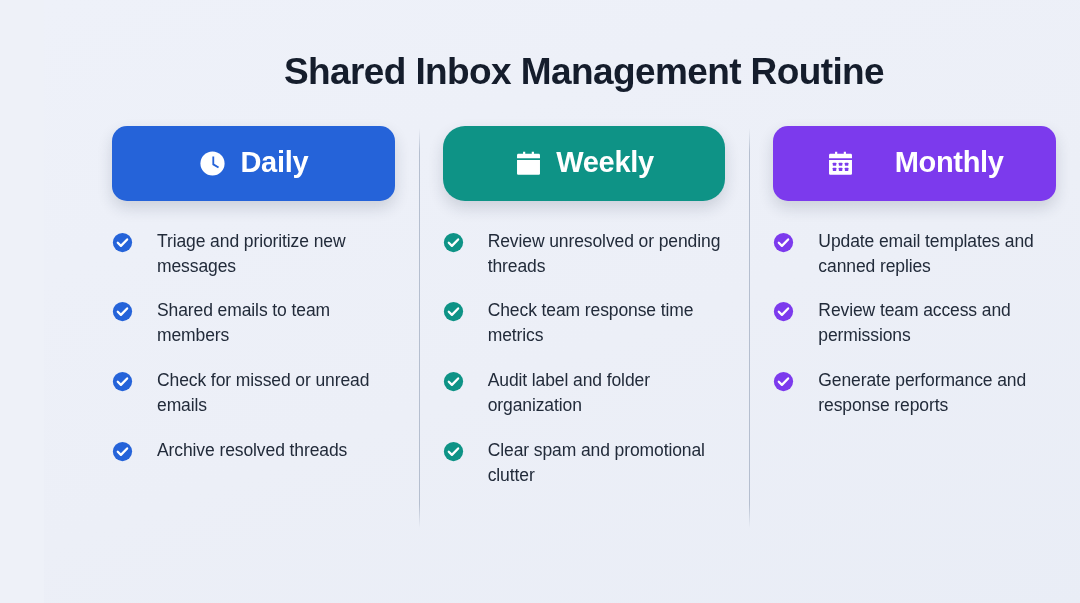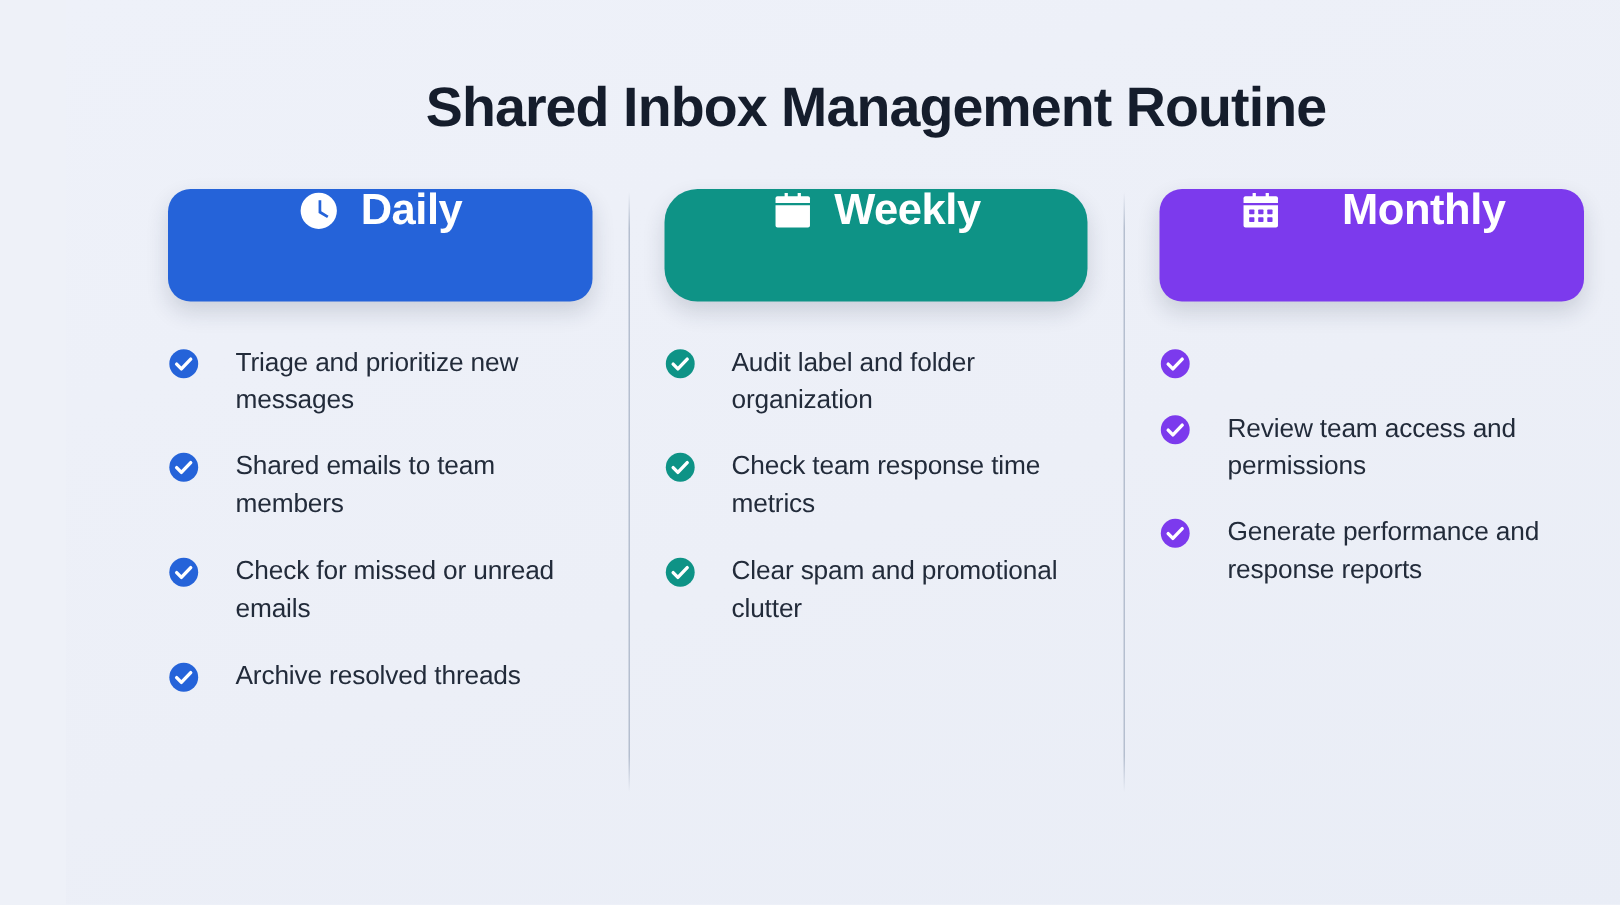--- a/index.html
+++ b/index.html
@@ -58,20 +58,21 @@
     height: 400px;
     background: linear-gradient(to bottom,
       rgba(190,199,214,0) 0%,
       rgba(178,188,205,0.95) 6%,
       rgba(178,188,205,0.95) 94%,
       rgba(190,199,214,0) 100%);
   }
 
   .pill {
     display: flex;
+    align-items: center;
     justify-content: center;
     gap: 13px;
     height: 75px;
     border-radius: 15px;
     color: #ffffff;
     box-shadow: 0 7px 15px rgba(33,45,70,0.16);
   }
 
   .pill-label {
     font-size: 29px;
@@ -189,30 +190,39 @@
           <span class="pill-label">Weekly</span>
         </div>
         <ul class="task-list">
           <li class="task-item">
             <span class="check">
               <svg viewBox="0 0 24 24">
                 <circle cx="12" cy="12" r="11" fill="#0e9386"></circle>
                 <path d="M6.6 12.3l3.6 3.6 7.1-7.4" fill="none" stroke="#ffffff" stroke-width="2.6" stroke-linecap="round" stroke-linejoin="round"></path>
               </svg>
             </span>
+            <span class="task-text">Review unresolved or pending threads</span>
+          </li>
+          <li class="task-item">
+            <span class="check">
+              <svg viewBox="0 0 24 24">
+                <circle cx="12" cy="12" r="11" fill="#0e9386"></circle>
+                <path d="M6.6 12.3l3.6 3.6 7.1-7.4" fill="none" stroke="#ffffff" stroke-width="2.6" stroke-linecap="round" stroke-linejoin="round"></path>
+              </svg>
+            </span>
+            <span class="task-text">Check team response time metrics</span>
+          </li>
+          <li class="task-item">
+            <span class="check">
+              <svg viewBox="0 0 24 24">
+                <circle cx="12" cy="12" r="11" fill="#0e9386"></circle>
+                <path d="M6.6 12.3l3.6 3.6 7.1-7.4" fill="none" stroke="#ffffff" stroke-width="2.6" stroke-linecap="round" stroke-linejoin="round"></path>
+              </svg>
+            </span>
             <span class="task-text">Audit label and folder organization</span>
-          </li>
-          <li class="task-item">
-            <span class="check">
-              <svg viewBox="0 0 24 24">
-                <circle cx="12" cy="12" r="11" fill="#0e9386"></circle>
-                <path d="M6.6 12.3l3.6 3.6 7.1-7.4" fill="none" stroke="#ffffff" stroke-width="2.6" stroke-linecap="round" stroke-linejoin="round"></path>
-              </svg>
-            </span>
-            <span class="task-text">Check team response time metrics</span>
           </li>
           <li class="task-item">
             <span class="check">
               <svg viewBox="0 0 24 24">
                 <circle cx="12" cy="12" r="11" fill="#0e9386"></circle>
                 <path d="M6.6 12.3l3.6 3.6 7.1-7.4" fill="none" stroke="#ffffff" stroke-width="2.6" stroke-linecap="round" stroke-linejoin="round"></path>
               </svg>
             </span>
             <span class="task-text">Clear spam and promotional clutter</span>
           </li>
@@ -236,20 +246,21 @@
           <span class="pill-label">Monthly</span>
         </div>
         <ul class="task-list">
           <li class="task-item">
             <span class="check">
               <svg viewBox="0 0 24 24">
                 <circle cx="12" cy="12" r="11" fill="#7c3aed"></circle>
                 <path d="M6.6 12.3l3.6 3.6 7.1-7.4" fill="none" stroke="#ffffff" stroke-width="2.6" stroke-linecap="round" stroke-linejoin="round"></path>
               </svg>
             </span>
+            <span class="task-text">Update email templates and canned replies</span>
           </li>
           <li class="task-item">
             <span class="check">
               <svg viewBox="0 0 24 24">
                 <circle cx="12" cy="12" r="11" fill="#7c3aed"></circle>
                 <path d="M6.6 12.3l3.6 3.6 7.1-7.4" fill="none" stroke="#ffffff" stroke-width="2.6" stroke-linecap="round" stroke-linejoin="round"></path>
               </svg>
             </span>
             <span class="task-text">Review team access and permissions</span>
           </li>

